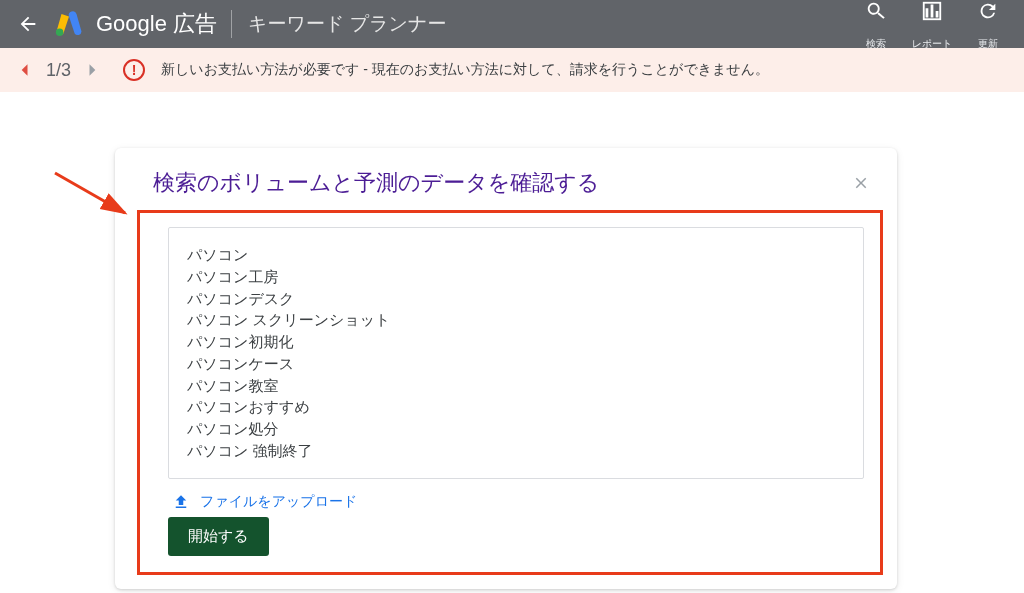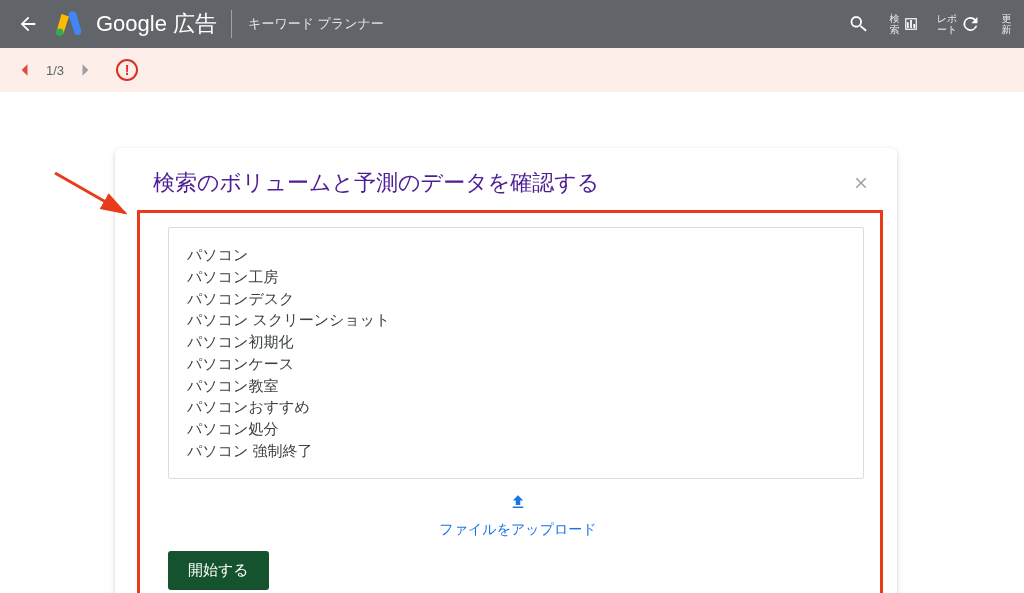--- a/index.html
+++ b/index.html
@@ -39,28 +39,28 @@
       margin-left: 6px;
     }
     .brand-g { font-weight: 500; }
     .divider-v {
       width: 1px;
       height: 28px;
       background: rgba(255,255,255,0.4);
       margin: 0 16px 0 14px;
     }
     .tool-title {
-      font-size: 13px;
+      font-size: 19px;
       color: #e6e6e6;
       font-weight: 400;
     }
     .spacer { flex: 1; }
     .icon-col {
       display: flex;
-      flex-direction: row;
+      flex-direction: column;
       align-items: center;
       justify-content: center;
       width: 56px;
       cursor: pointer;
       gap: 16px;
     }
     .icon-col .label {
       font-size: 10px;
       color: #e8eaed;
       line-height: 1.1;
@@ -77,21 +77,21 @@
       font-size: 14px;
     }
     .chev {
       width: 20px;
       height: 20px;
       display: flex;
       align-items: center;
       justify-content: center;
       cursor: pointer;
     }
-    .pager { font-size: 13px; color: #5f6368; margin: 0 2px; }
+    .pager { font-size: 18px; color: #5f6368; margin: 0 2px; }
     .err-circle {
       width: 22px;
       height: 22px;
       border: 2px solid #d93025;
       border-radius: 50%;
       display: flex;
       align-items: center;
       justify-content: center;
       color: #d93025;
       font-weight: bold;
@@ -141,23 +141,22 @@
       font-size: 15px;
       color: #3c4043;
       line-height: 1.45;
     }
     .upload-link {
       display: flex;
       align-items: center;
       gap: 10px;
       color: #1a73e8;
       font-size: 14px;
-      margin: 14px 0 12px 4px;
-      cursor: pointer;
-      flex-direction: column;
+      margin: 14px 0 6px 4px;
+      cursor: pointer;
     }
     .start-btn {
       background: #14532d;
       color: #fff;
       border: none;
       padding: 10px 20px;
       font-size: 15px;
       border-radius: 3px;
       cursor: pointer;
     }
@@ -219,20 +218,21 @@
         <path fill="#d93025" d="M7 1 2 6l5 5V1z" opacity=".85"></path>
       </svg>
   </div>
   <span class="pager">1/3</span>
   <div class="chev">
     <svg width="10" height="14" viewBox="0 0 8 12">
         <path fill="#9aa0a6" d="M1 1l5 5-5 5V1z"></path>
       </svg>
   </div>
   <div class="err-circle">!</div>
+  <span>新しいお支払い方法が必要です - 現在のお支払い方法に対して、請求を行うことができません。</span>
 </div>
 
 <div class="card">
   <div class="card-header">
     <div class="card-title">検索のボリュームと予測のデータを確認する</div>
     <div class="close-x">
       <svg width="18" height="18" viewBox="0 0 24 24">
           <path fill="#9aa0a6" d="M19 6.41 17.59 5 12 10.59 6.41 5 5 6.41 10.59 12 5 17.59 6.41 19 12 13.41 17.59 19 19 17.59 13.41 12z"></path>
         </svg>
     </div>

